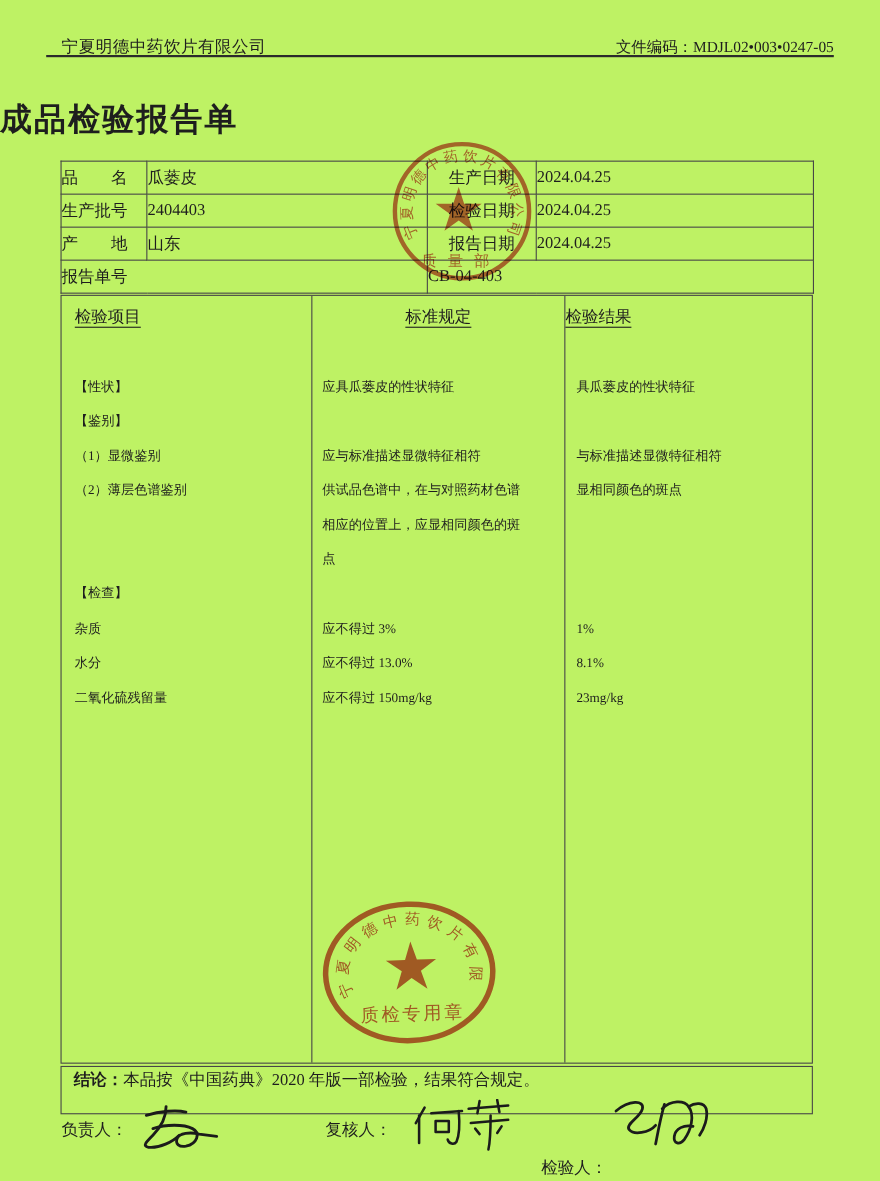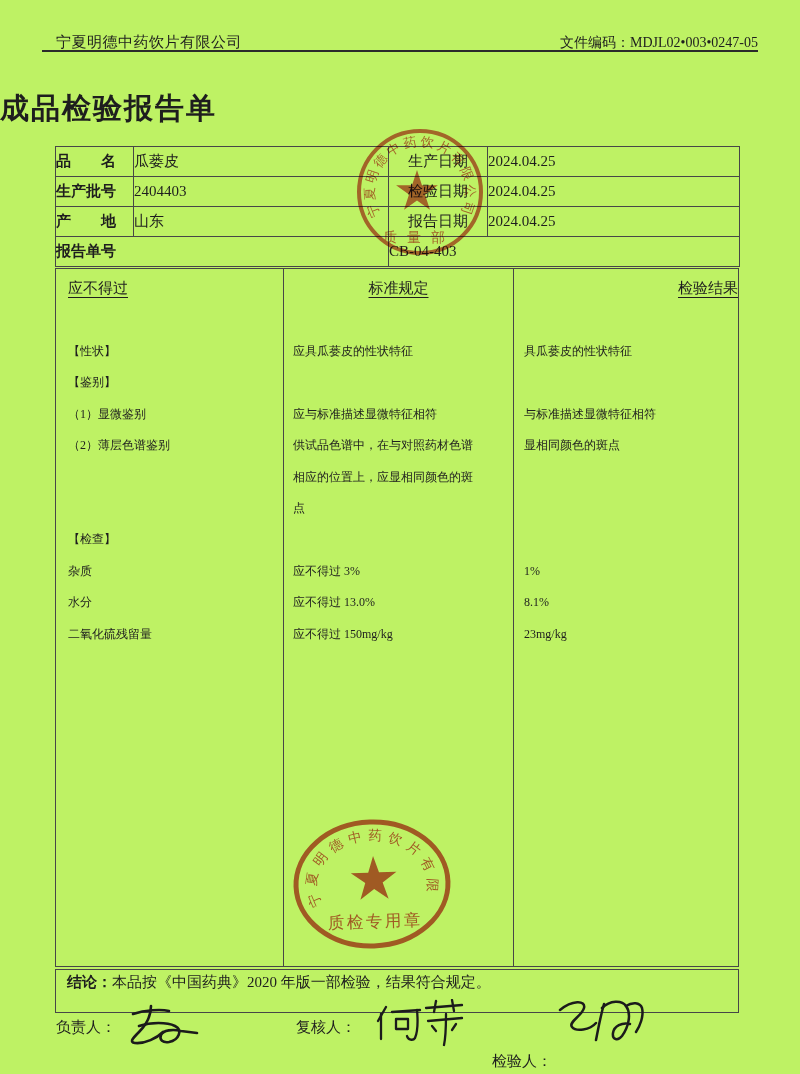--- a/index.html
+++ b/index.html
@@ -10,34 +10,34 @@
   
   .company{position:absolute;left:56px;top:33px;font-size:15px;letter-spacing:.5px;}
   .doccode{position:absolute;right:42px;top:34px;font-size:14px;}
   .header-rule{position:absolute;left:42px;top:50px;width:716px;height:2px;background:#2b2b2b;}
   
   .title{position:absolute;left:0;top:89px;width:100%;
          font-size:29px;font-weight:bold;letter-spacing:2px;}
   
   table.info{position:absolute;left:55px;top:146px;width:684px;border-collapse:collapse;table-layout:fixed;}
   table.info td{border:1px solid #474747;height:29px;font-size:15px;padding:0;vertical-align:middle;}
-  td.lbl{padding-left:10px;font-weight:bold;}
+  td.lbl{padding-left:10px;}
   td.val{padding-left:9px;}
   td.dlabel{text-align:center;}
   td.dval{padding-left:8px;font-size:15px;}
   
   .main{position:absolute;left:55px;top:268px;width:684px;height:699px;
         border:1px solid #474747;box-sizing:border-box;}
   .vline{position:absolute;top:0;bottom:0;width:1px;background:#474747;}
   .v1{left:227px;} .v2{left:457px;}
   .mh{position:absolute;top:10px;font-size:15px;text-decoration:underline;
       text-underline-offset:4px;}
   .mh1{left:12px;}
   .mh2{left:228px;width:229px;text-align:center;}
-  .mh3{left:458px;width:224px;text-align:right;}
+  .mh3{left:458px;width:224px;text-align:left;}
   .bodycol{position:absolute;top:67px;font-size:12px;line-height:31.4px;white-space:pre;}
   .bc1{left:12px;}
   .bc2{left:237px;}
   .bc3{left:468px;}
   
   .conclusion{position:absolute;left:55px;top:969px;width:684px;height:44px;
               border:1px solid #474747;box-sizing:border-box;font-size:15px;
               line-height:25px;padding-left:11px;}
   .conclusion .clabel{font-weight:bold;}
   
@@ -92,21 +92,21 @@
     <tr>
       <td class="lbl" colspan="2">报告单号</td>
       <td class="dval" colspan="2">CB-04-403</td>
     </tr>
   </tbody>
     </table>
 
   <div class="main">
     <div class="vline v1"></div>
     <div class="vline v2"></div>
-    <div class="mh mh1">应不得过</div>
+    <div class="mh mh1">检验项目</div>
     <div class="mh mh2">标准规定</div>
     <div class="mh mh3">检验结果</div>
     <div class="bodycol bc1">【性状】
 【鉴别】
 （1）显微鉴别
 （2）薄层色谱鉴别
 
 
 【检查】
 杂质

